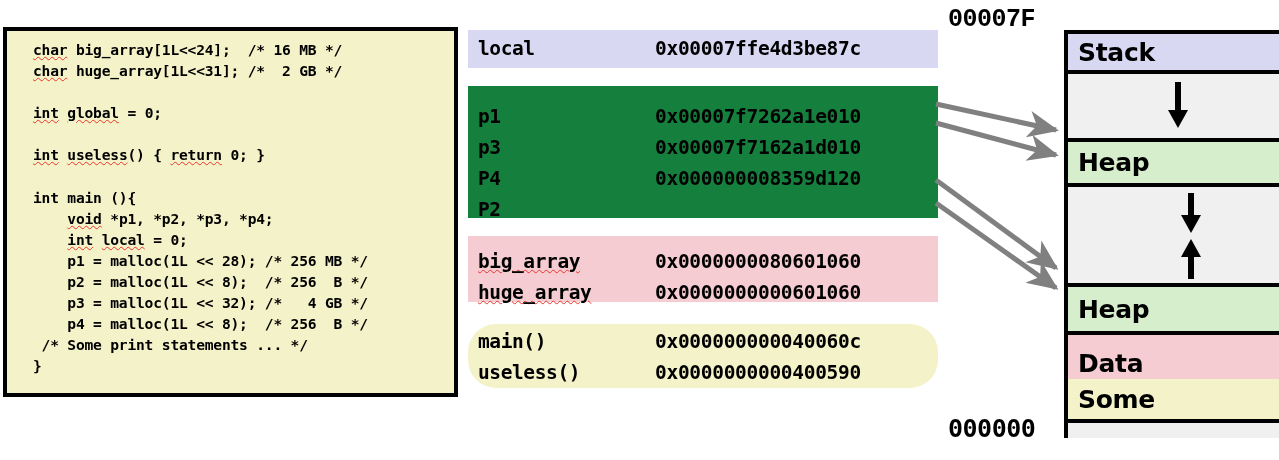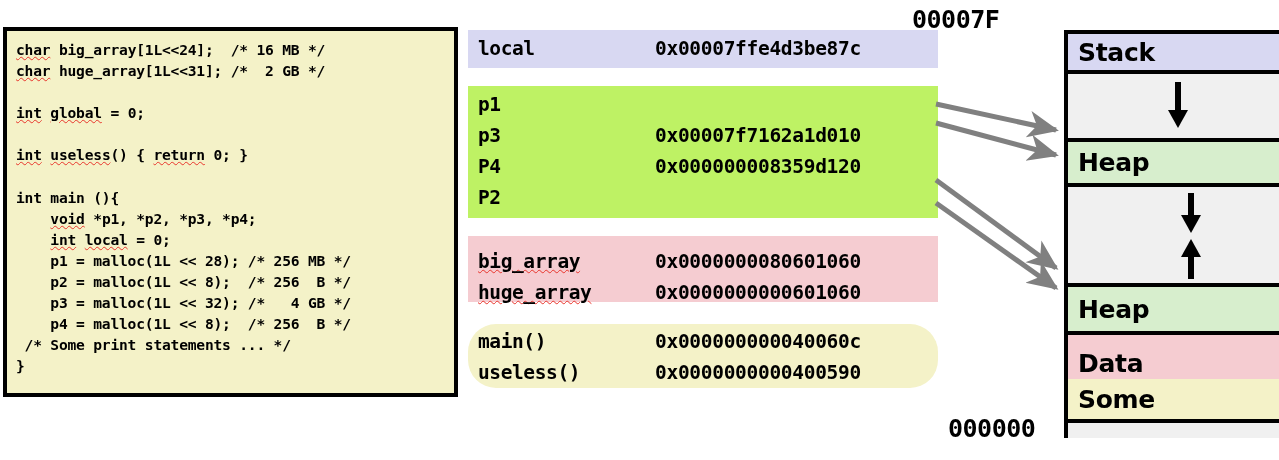--- a/index.html
+++ b/index.html
@@ -19,20 +19,21 @@
   #code-box {
     position: absolute;
     left: 3px;
     top: 27px;
     width: 455px;
     height: 370px;
     background: #f4f2c8;
     border: 4px solid #000000;
     box-sizing: border-box;
     overflow: hidden;
+    padding-left: 17px;
   }
   #code-pre {
     margin: 0;
     padding: 8px 0 0 9px;
     font-family: "DejaVu Sans Mono", monospace;
     font-size: 14.6px;
     font-weight: bold;
     line-height: 21.1px;
     color: #000000;
     white-space: pre;
@@ -78,21 +79,21 @@
     position: absolute;
     left: 187px;
     font-family: "DejaVu Sans Mono", monospace;
     font-size: 19.5px;
     font-weight: bold;
     color: #000000;
     letter-spacing: -0.3px;
   }
   .g-local { top: 0px;   height: 38px; background: #d8d8f2; }
   .g-local .tbl-row { height: 38px; line-height: 38px; }
-  .g-heap  { top: 56px;  height: 132px; background: #bef264; padding-top: 3px; }
+  .g-heap  { top: 56px;  height: 132px; background: #15803d; padding-top: 15px; }
   .g-data  { top: 206px; height: 66px;  background: #f5ccd1; padding-top: 10px; }
   .g-text  { top: 294px; height: 64px;  background: #f4f2c8; padding-top: 2px; border-radius: 28px; }
 
   
   #arrows {
     position: absolute;
     left: 0;
     top: 0;
     width: 1279px;
     height: 460px;
@@ -139,21 +140,21 @@
   
   .addr-marker {
     position: absolute;
     font-family: "DejaVu Sans Mono", monospace;
     font-size: 25px;
     font-weight: bold;
     color: #000000;
     letter-spacing: -0.5px;
     white-space: nowrap;
   }
-  #addr-top    { left: 912px; top: 5px; }
+  #addr-top    { left: 948px; top: 5px; font-family: Liberation Mono, monospace; }
   #addr-bottom { left: 948px; top: 414px; }
 </style>
 </head>
 <body>
 
 <div id="code-box">
   <pre id="code-pre"><span class="sq">char</span> big_array[1L&lt;&lt;24];  /* 16 MB */
 <span class="sq">char</span> huge_array[1L&lt;&lt;31]; /*  2 GB */
 
 <span class="sq">int</span> <span class="sq">global</span> = 0;
@@ -176,20 +177,21 @@
   <div class="tbl-group g-local">
     <div class="tbl-row">
       <span class="tbl-label">local</span>
       <span class="tbl-addr">0x00007ffe4d3be87c</span>
     </div>
   </div>
 
   <div class="tbl-group g-heap">
     <div class="tbl-row">
       <span class="tbl-label">p1</span>
+      <span class="tbl-addr">0x00007f7262a1e010</span>
     </div>
     <div class="tbl-row">
       <span class="tbl-label">p3</span>
       <span class="tbl-addr">0x00007f7162a1d010</span>
     </div>
     <div class="tbl-row">
       <span class="tbl-label">P4</span>
       <span class="tbl-addr">0x000000008359d120</span>
     </div>
     <div class="tbl-row">

